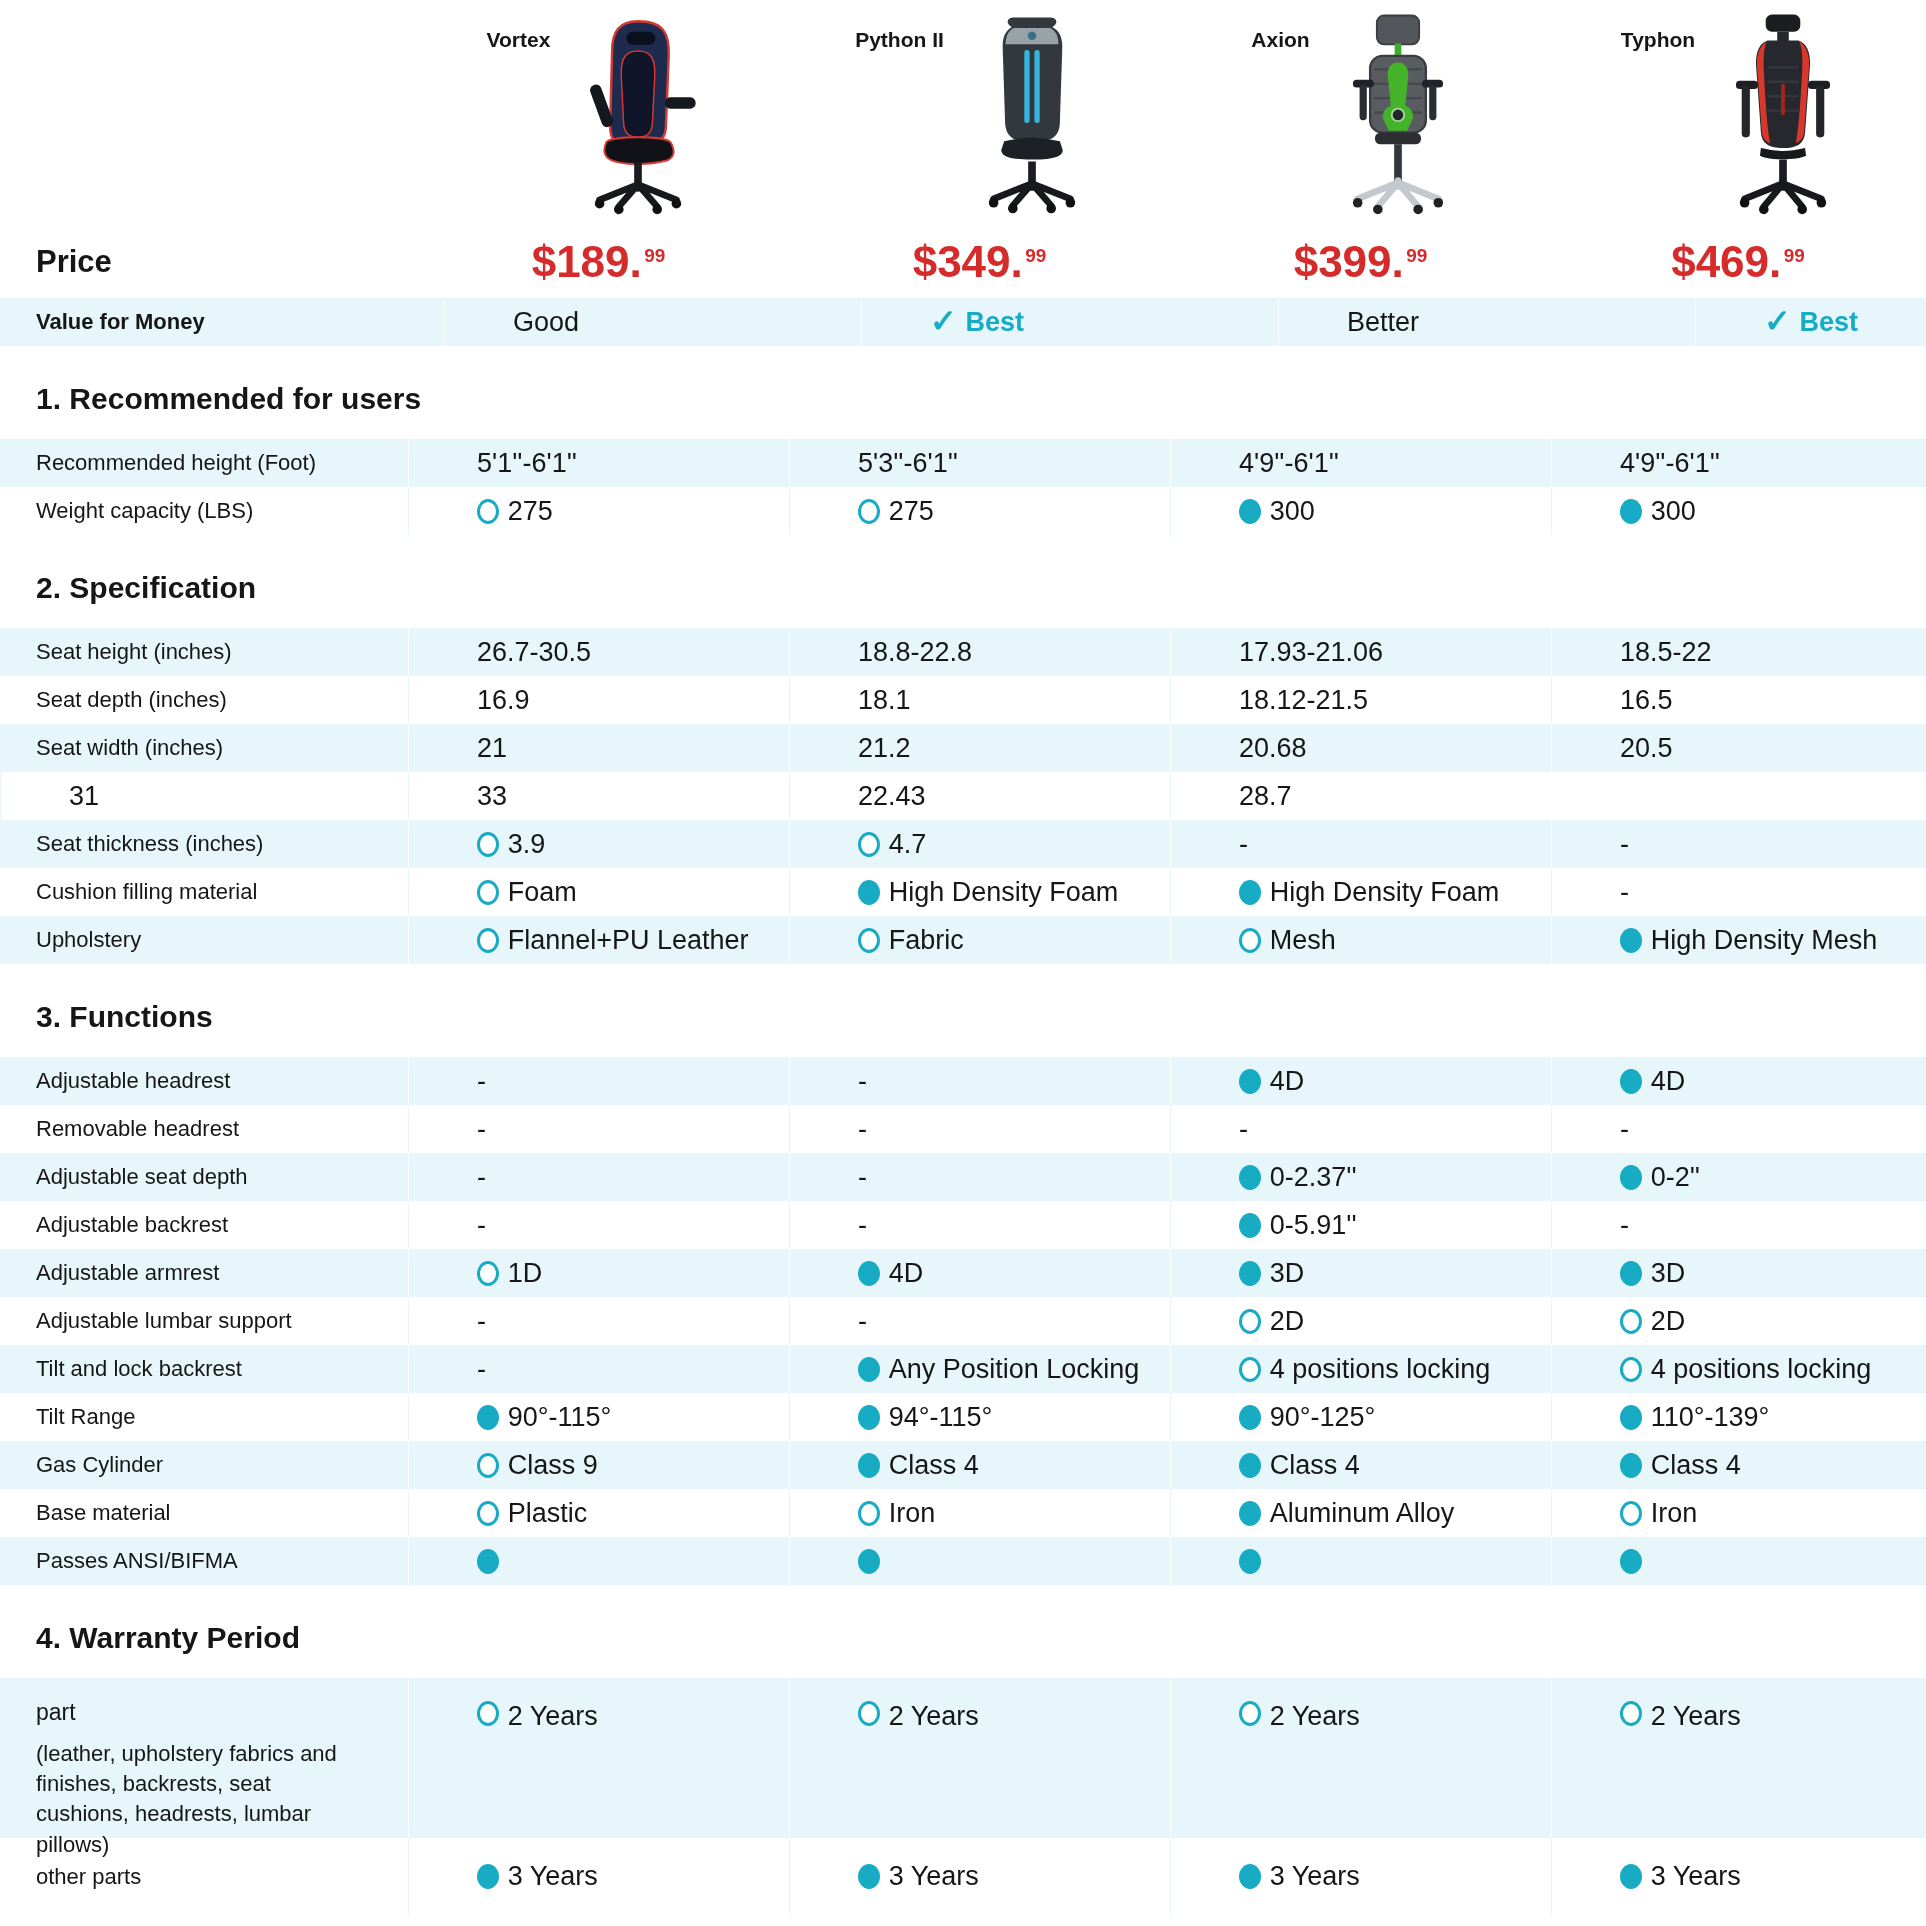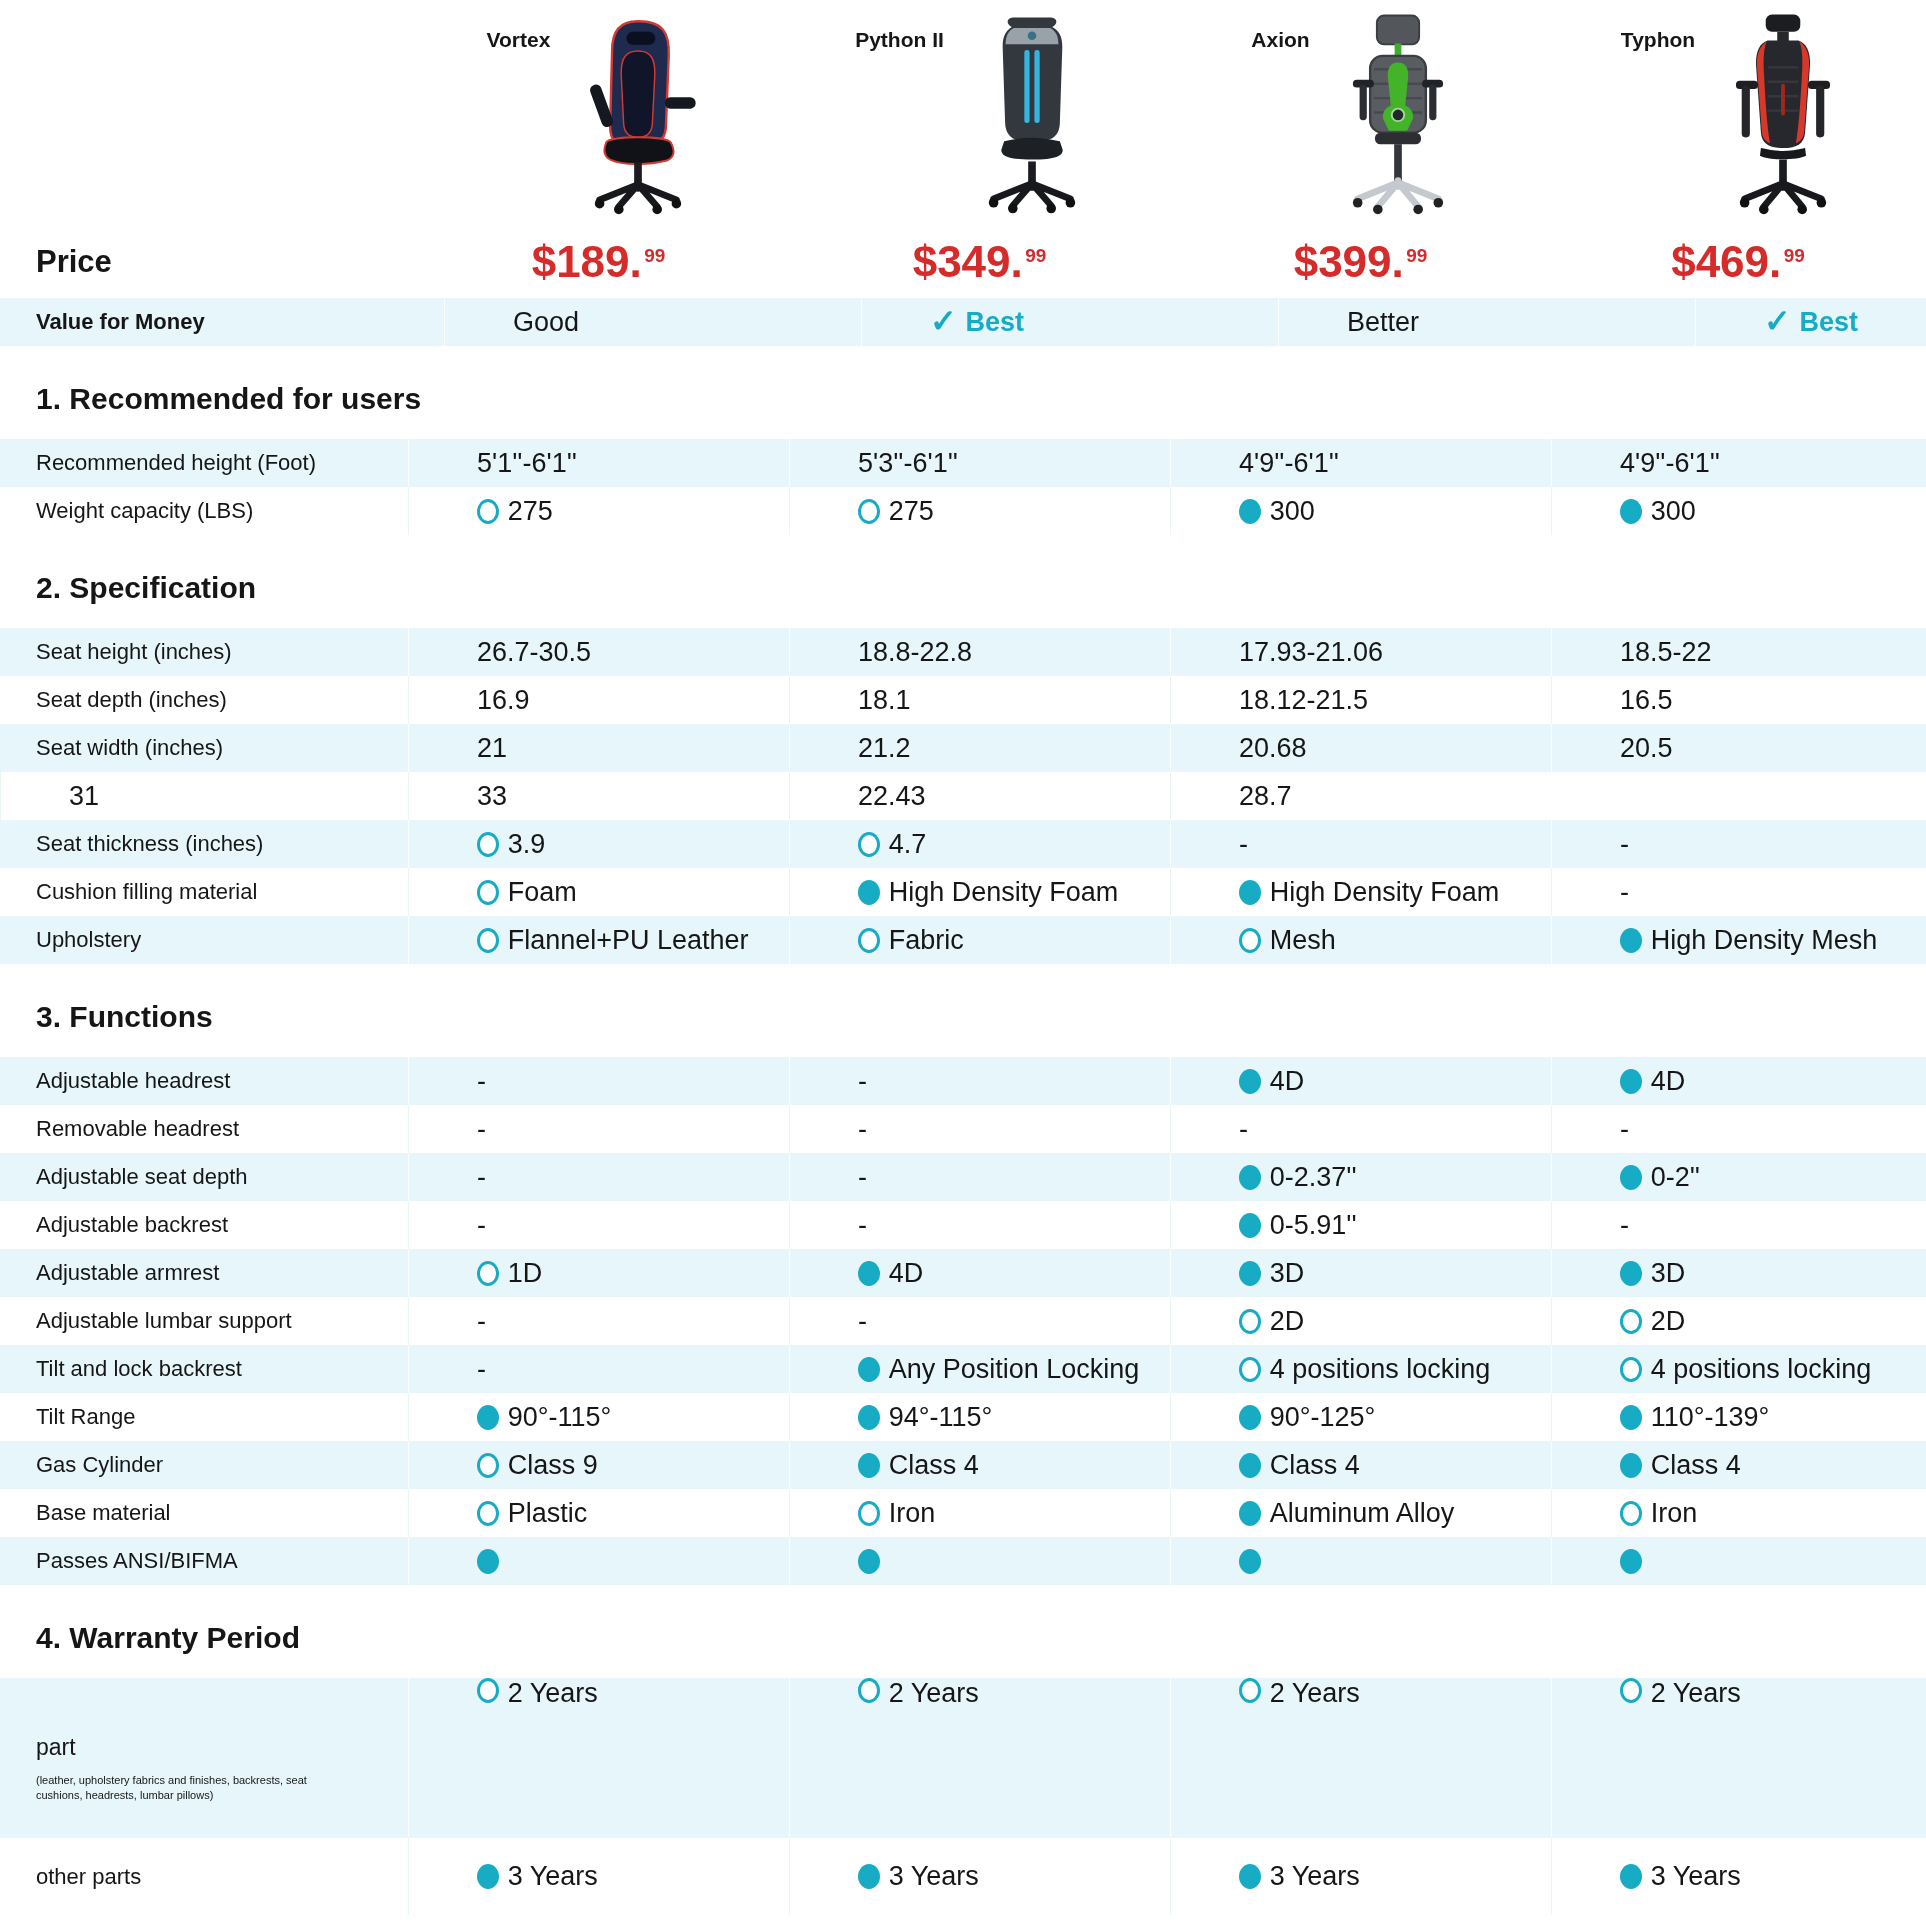--- a/index.html
+++ b/index.html
@@ -42,22 +42,22 @@
   .dot[data-icon="check"]::before{content:"\2713";color:var(--accent);font-size:32px;font-weight:bold;line-height:1;}
   .vtext[data-emph="true"]{color:var(--accent);font-weight:bold;}
 
   
   .sec{padding:36px 0 23px 36px;font-size:30px;font-weight:bold;}
 
   
   .row.tall{height:160px;}
   .row.tall .lbl{flex-direction:column;align-items:flex-start;justify-content:center;padding-top:21px;}
   .row.tall .lbl .main{font-size:23px;}
-  .row.tall .lbl .sub{font-size:11px;line-height:1.38;margin-top:12.5px;width:308px;white-space:normal;}
-  .row.tall .val{align-items:flex-start;}
+  .row.tall .lbl .sub{font-size:22px;line-height:1.38;margin-top:12.5px;width:308px;white-space:normal;}
+  .row.tall .val{align-items:flex-start;padding-top:23px;}
   .row.last{height:77px;}
 </style>
 </head>
 <body>
 
 <div class="grid hdr">
   <div></div>
 
   <div class="hdr-cell">
     <span class="cname">Vortex</span>

